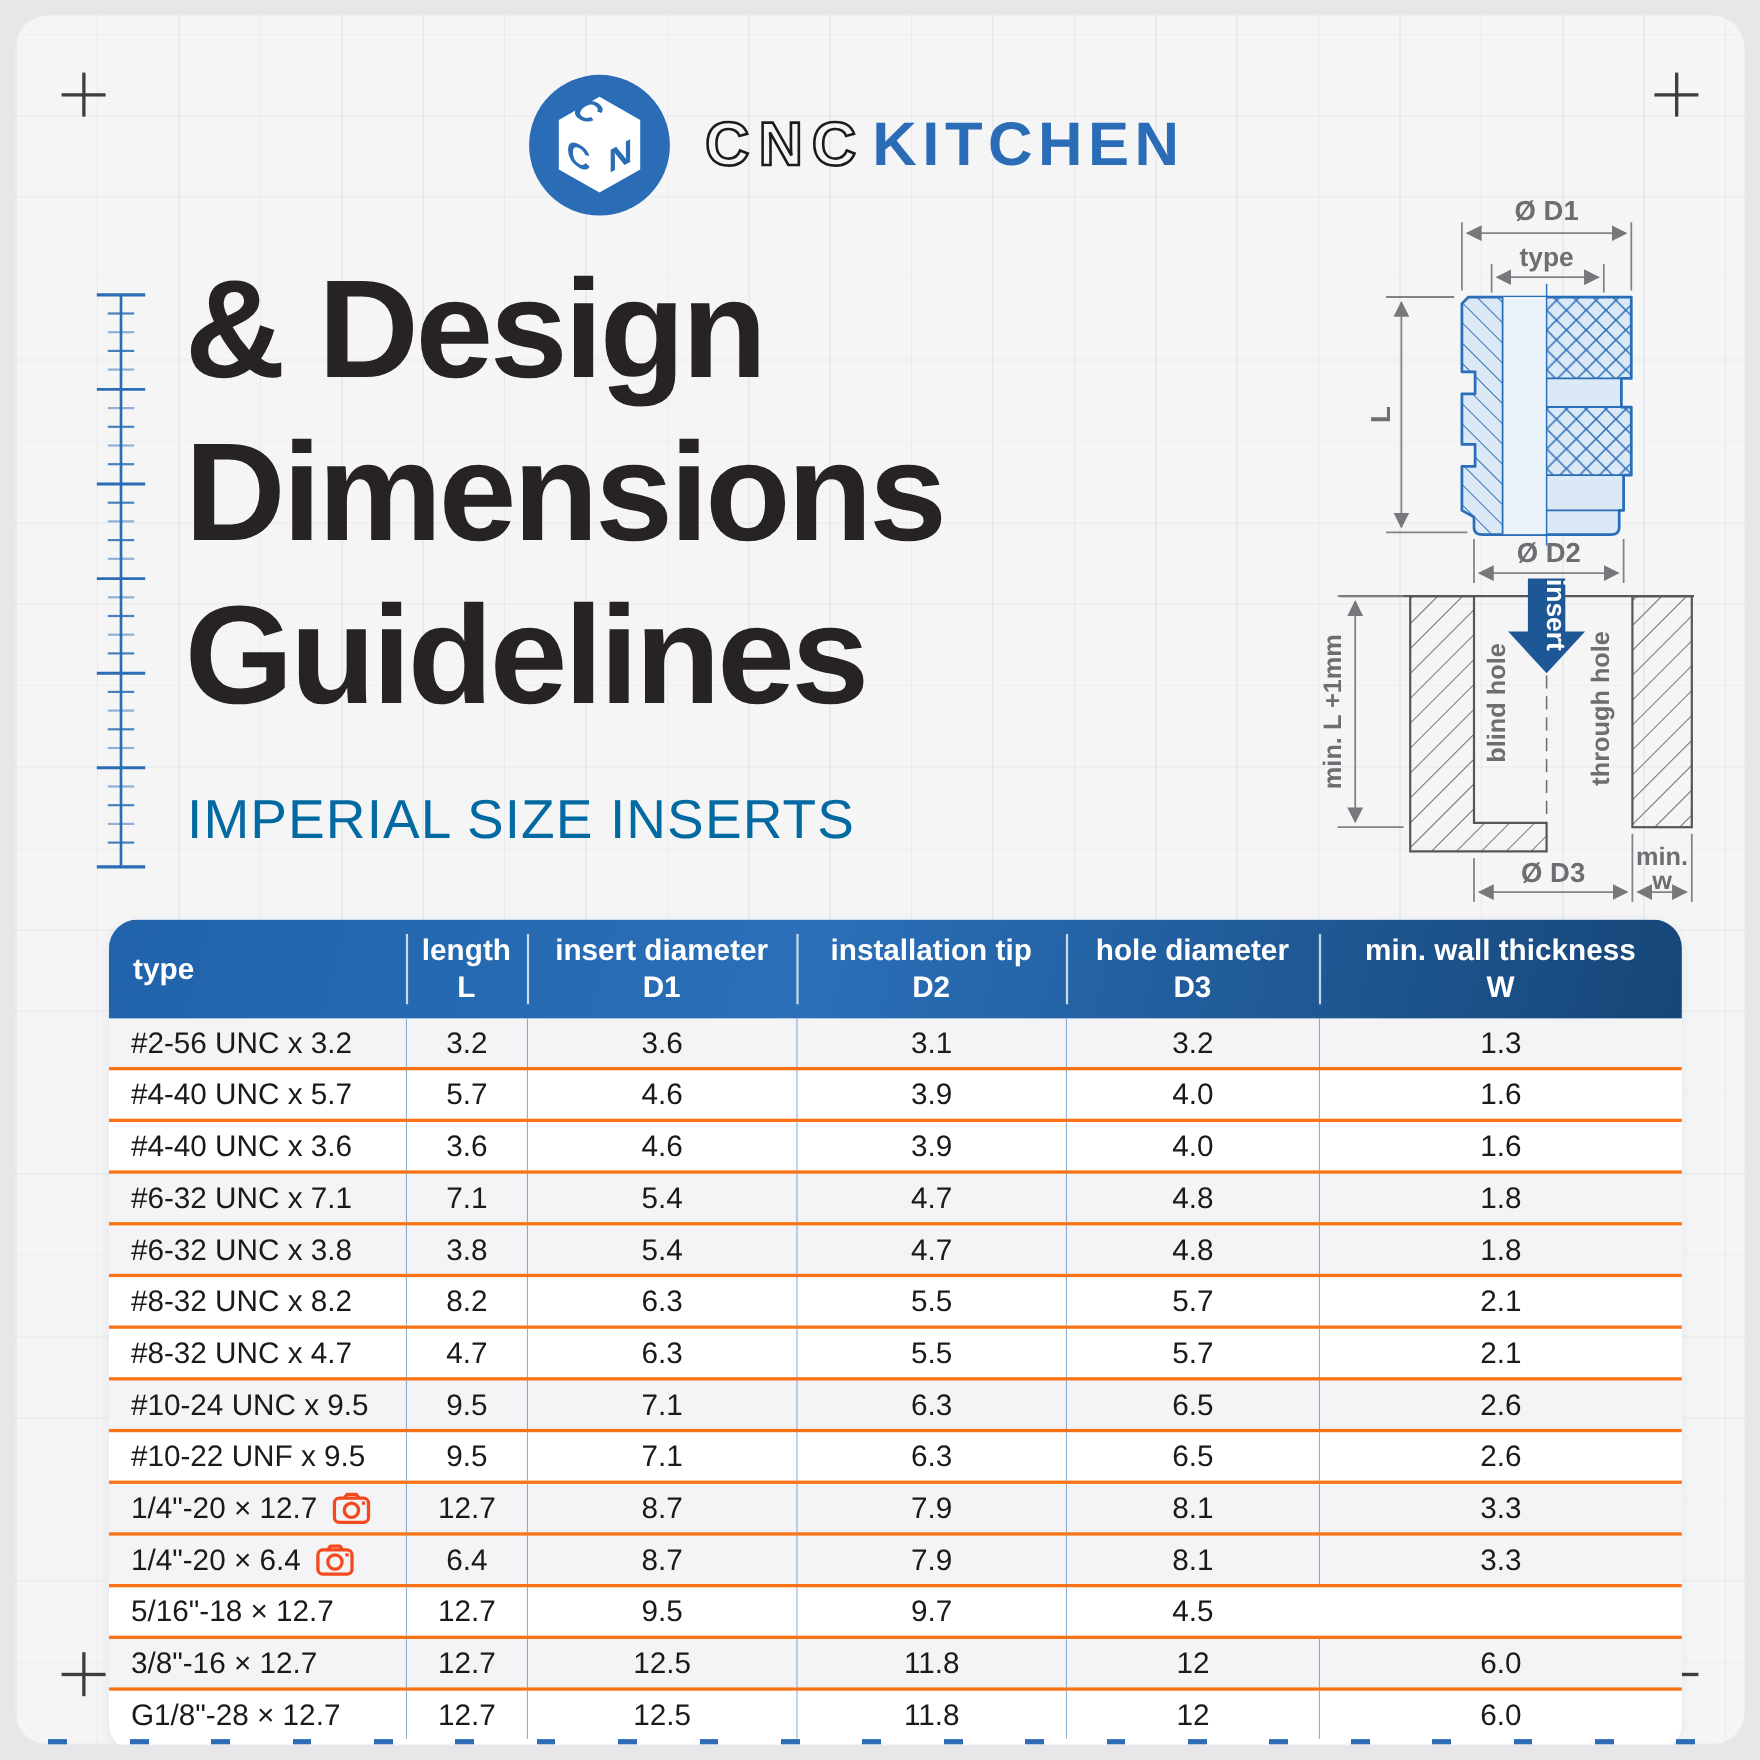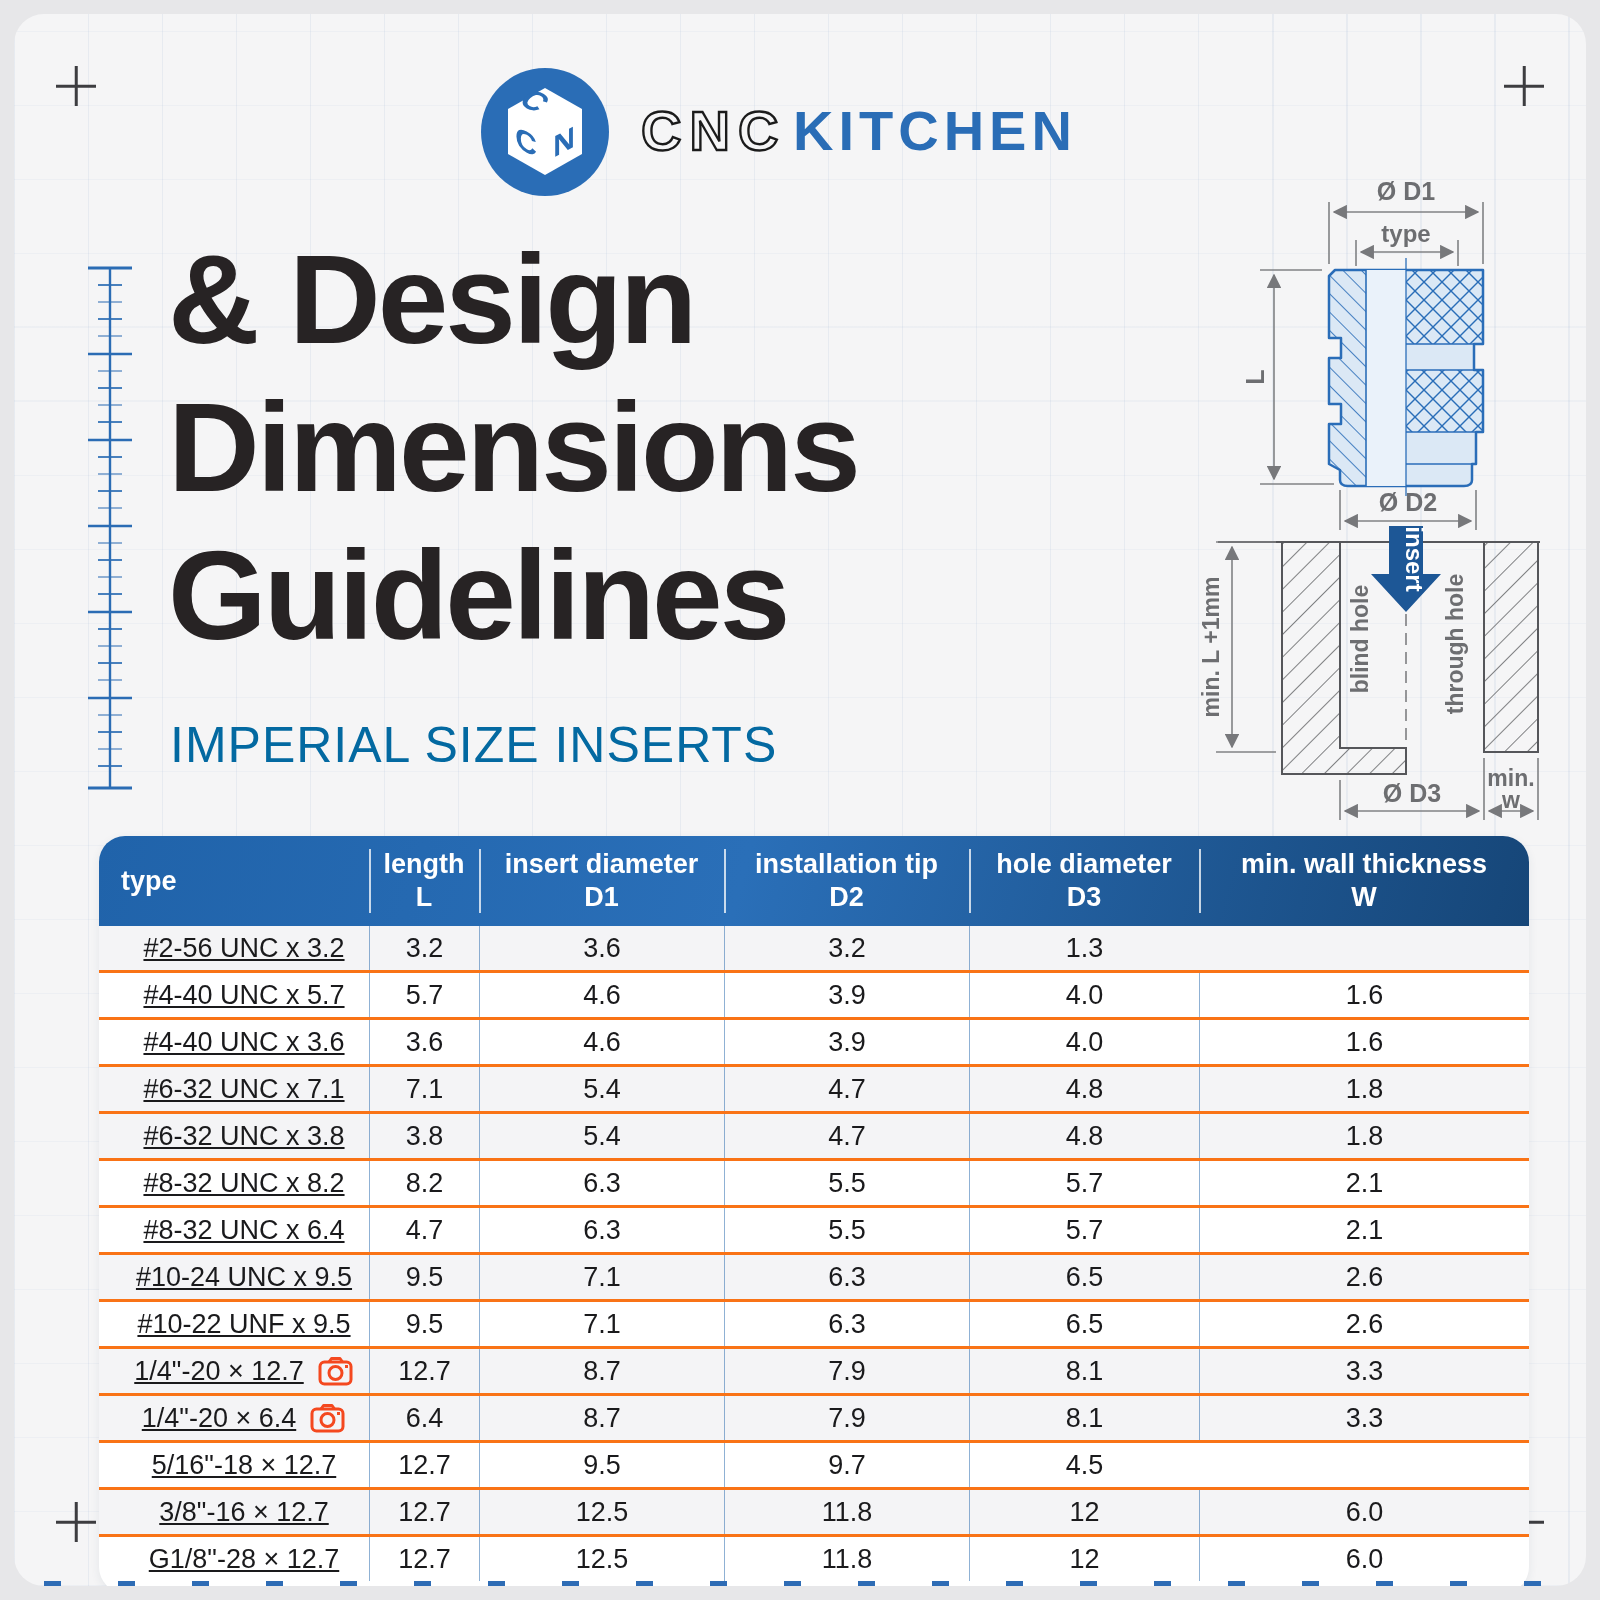--- a/index.html
+++ b/index.html
@@ -39,21 +39,21 @@
   .hcell{display:flex;flex-direction:column;justify-content:center;text-align:center;font-weight:700;font-size:27px;line-height:1.22;position:relative;}
   .hcell + .hcell::before{content:"";position:absolute;left:0;top:13px;bottom:13px;width:2px;background:rgba(255,255,255,.75);}
   .hcell.first{align-items:flex-start;padding-left:22px;justify-content:center;}
   .hsub:empty{display:none;}
   .tbody{display:block;}
   .trow{display:grid;grid-template-columns:270px 110px 245px 245px 230px 330px;height:44px;border-top:3px solid #f97316;}
   .trow:first-child{border-top:none;}
   .trow.shade{background:#f4f4f6;}
   .cell{display:flex;align-items:center;justify-content:center;font-size:27px;color:#1a1a1c;}
   .cell.num-cell{border-left:1.5px solid rgba(32,100,170,.50);}
-  .cell.type-cell{justify-content:center;padding-left:20px;gap:14px;text-decoration:underline;}
+  .cell.type-cell{justify-content:flex-start;padding-left:20px;gap:14px;}
   .cam-ic{flex:0 0 auto;}
 
   
   .bottom-ticks{position:absolute;left:0;right:0;bottom:0;height:5px;
     background:repeating-linear-gradient(90deg,transparent 0 30px,#2e6cb5 30px 47px,transparent 47px 74px);}
   text{font-family:"Liberation Sans",sans-serif;}
 </style>
 </head>
 <body>
 
@@ -241,20 +241,21 @@
           <span class="hsub">W</span>
         </div>
       </div>
       <div class="tbody">
           <div class="trow shade">
             <div class="cell type-cell">
               <span>#2-56 UNC x 3.2</span>
             </div>
             <div class="cell num-cell">3.2</div>
             <div class="cell num-cell">3.6</div>
+            <div class="cell num-cell">3.1</div>
             <div class="cell num-cell">3.2</div>
             <div class="cell num-cell">1.3</div>
           </div>
           <div class="trow">
             <div class="cell type-cell">
               <span>#4-40 UNC x 5.7</span>
             </div>
             <div class="cell num-cell">5.7</div>
             <div class="cell num-cell">4.6</div>
             <div class="cell num-cell">3.9</div>
@@ -296,21 +297,21 @@
               <span>#8-32 UNC x 8.2</span>
             </div>
             <div class="cell num-cell">8.2</div>
             <div class="cell num-cell">6.3</div>
             <div class="cell num-cell">5.5</div>
             <div class="cell num-cell">5.7</div>
             <div class="cell num-cell">2.1</div>
           </div>
           <div class="trow">
             <div class="cell type-cell">
-              <span>#8-32 UNC x 6.4</span>
+              <span>#8-32 UNC x 4.7</span>
             </div>
             <div class="cell num-cell">4.7</div>
             <div class="cell num-cell">6.3</div>
             <div class="cell num-cell">5.5</div>
             <div class="cell num-cell">5.7</div>
             <div class="cell num-cell">2.1</div>
           </div>
           <div class="trow shade">
             <div class="cell type-cell">
               <span>#10-24 UNC x 9.5</span>

